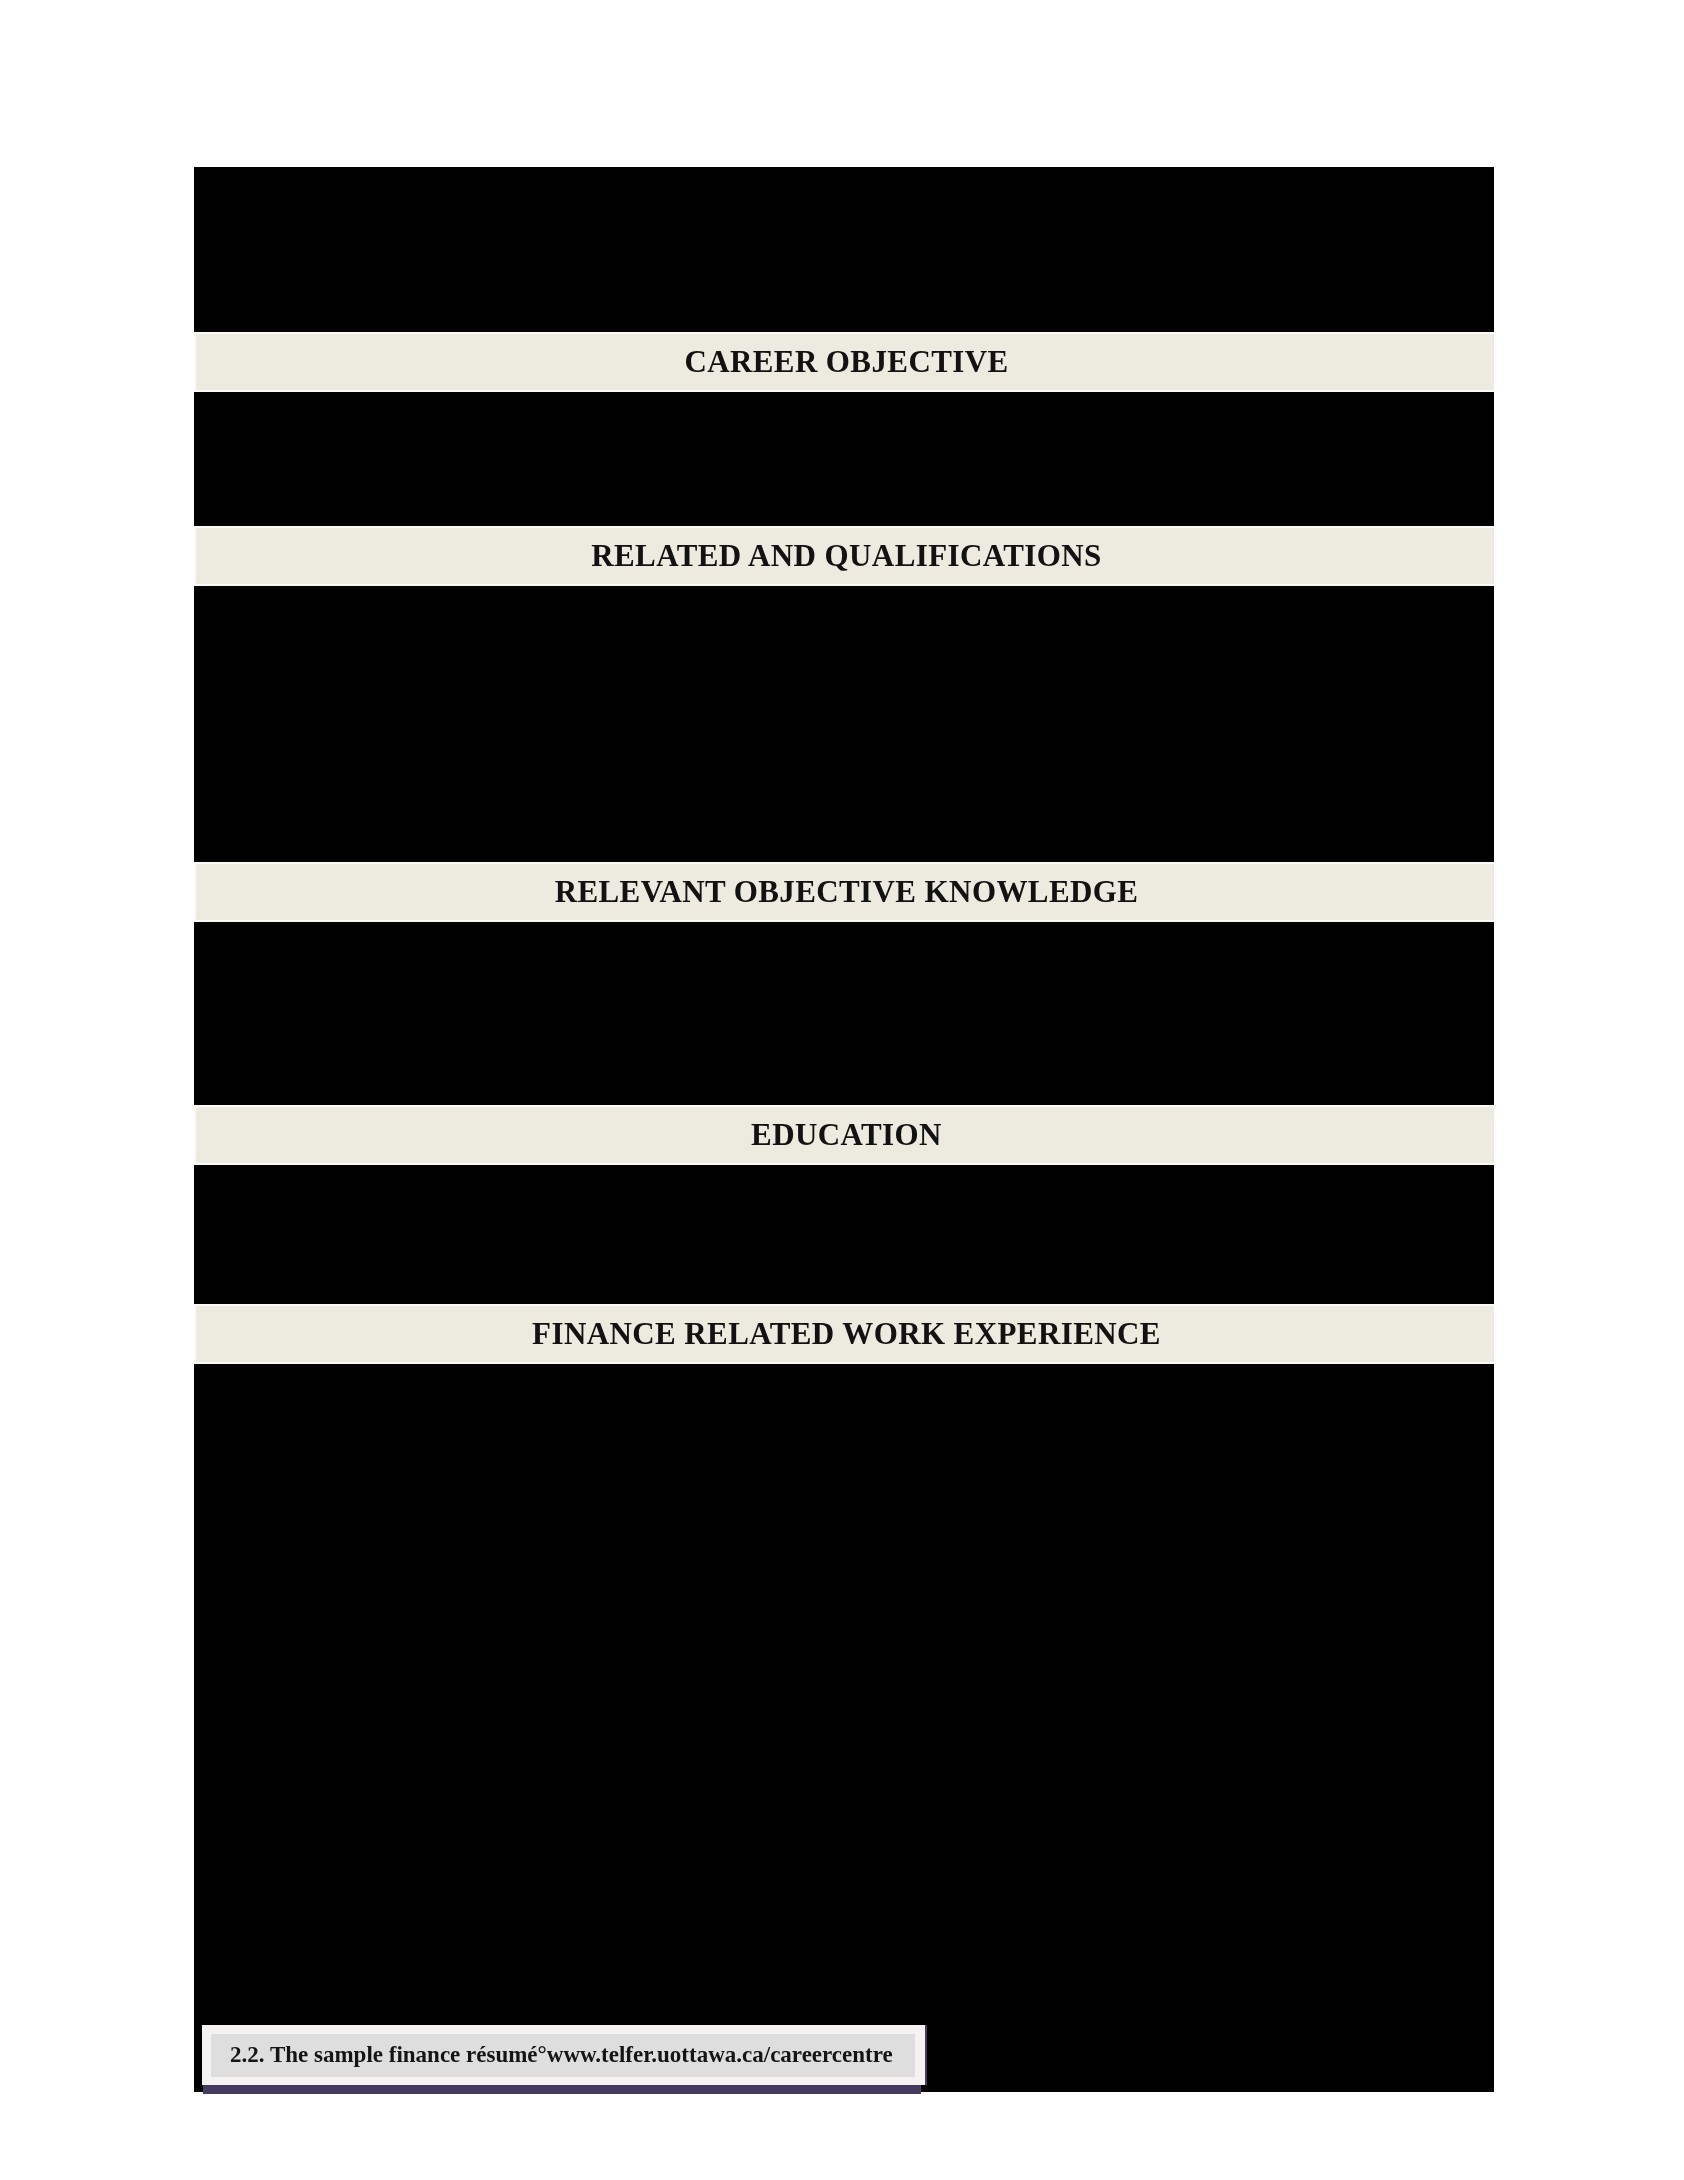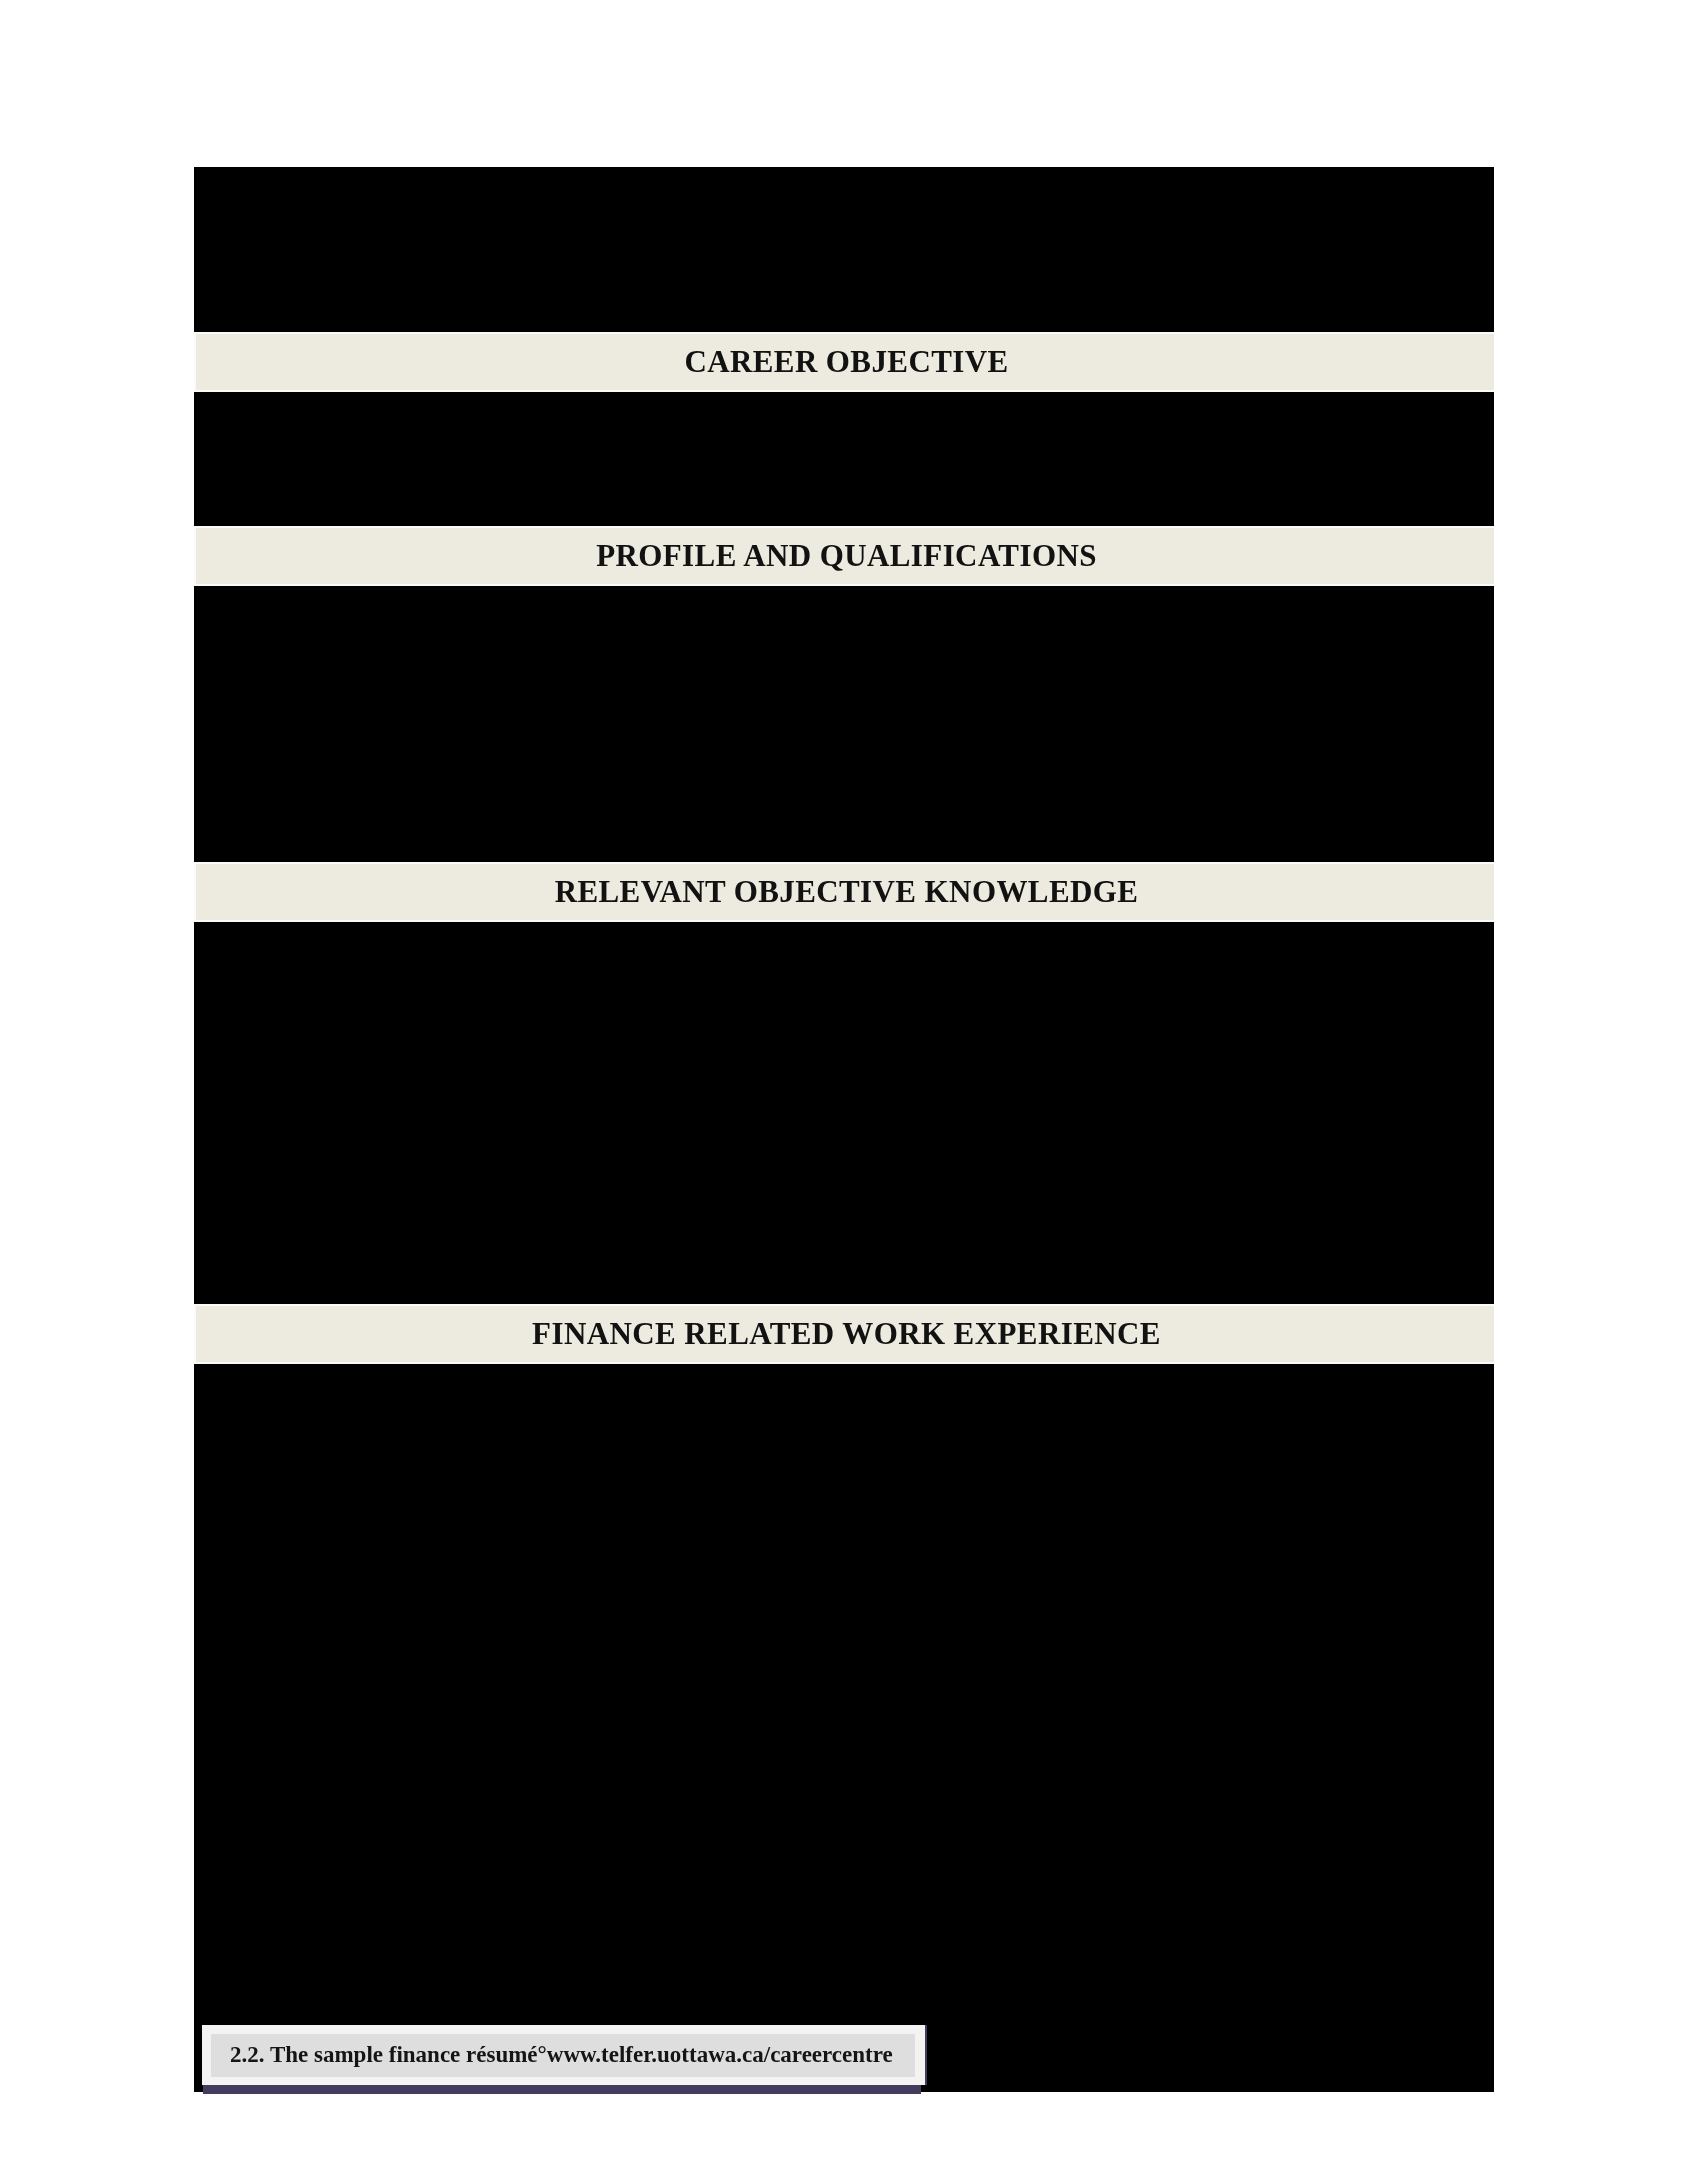--- a/index.html
+++ b/index.html
@@ -93,27 +93,30 @@
 <body>
 
 <div class="page">
   <div class="redacted-block">
 
     <div class="section-bar bar-1">
       <span class="section-title">CAREER OBJECTIVE</span>
     </div>
 
     <div class="section-bar bar-2">
-      <span class="section-title">PROFILE AND QUALIFICATIONS</span>
+      <span class="section-title">RELATED AND QUALIFICATIONS</span>
     </div>
 
     <div class="section-bar bar-3">
       <span class="section-title">RELEVANT OBJECTIVE KNOWLEDGE</span>
     </div>
 
+    <div class="section-bar bar-4">
+      <span class="section-title">EDUCATION</span>
+    </div>
 
     <div class="section-bar bar-5">
       <span class="section-title">FINANCE RELATED WORK EXPERIENCE</span>
     </div>
 
     <div class="footer-shadow-bar"></div>
 
     <div class="footer-box">
       <div class="footer-inner">
         <span class="footer-text">2.2. The sample finance résumé°www.telfer.uottawa.ca/careercentre</span>

